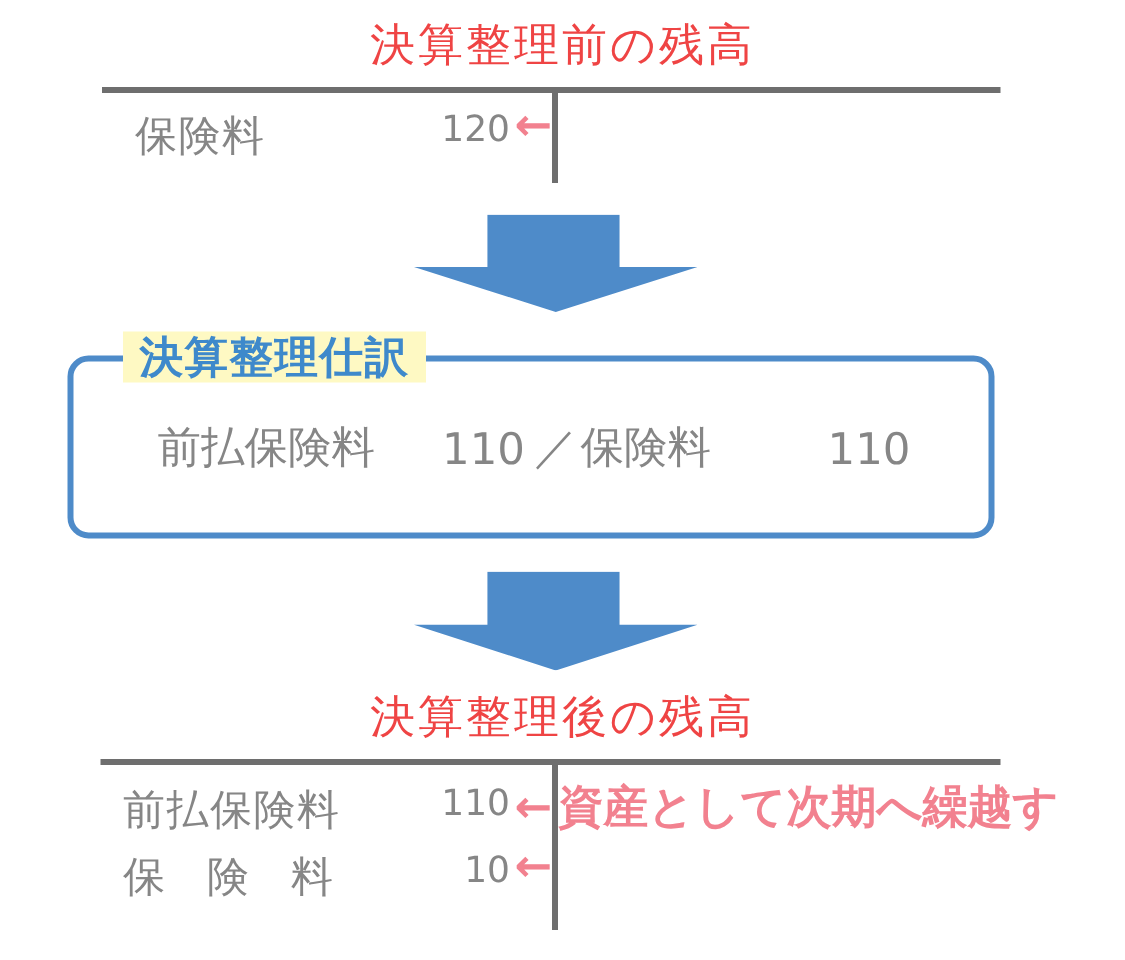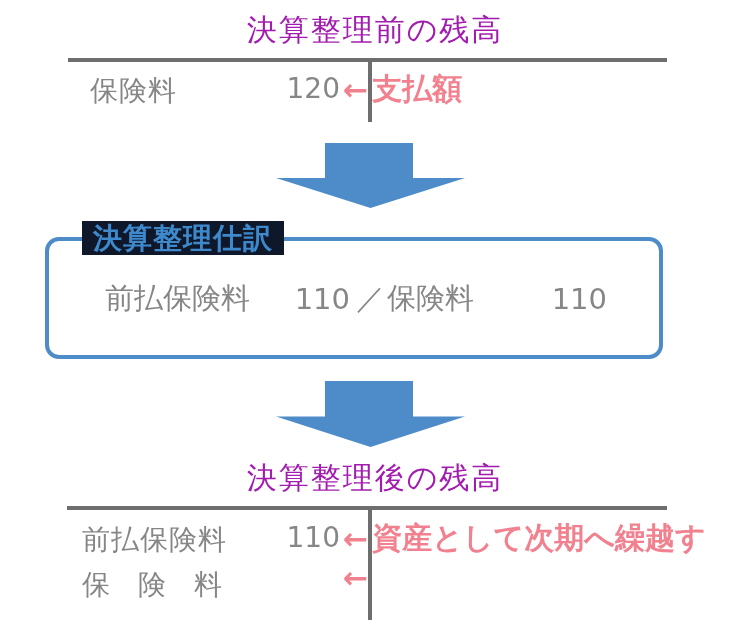--- a/index.html
+++ b/index.html
@@ -2,40 +2,40 @@
 <html><head>
 <meta charset="utf-8">
 <style>
   html,body{margin:0;padding:0;background:#ffffff;}
   .canvas{
     position:relative;width:750px;height:640px;background:#ffffff;overflow:hidden;
     font-family:"DejaVu Sans","Liberation Sans",sans-serif;
   }
   .section-title{
     position:absolute;left:0;width:750px;text-align:center;
-    font-size:30px;letter-spacing:2px;color:#a21caf;white-space:nowrap;
+    font-size:30px;letter-spacing:2px;color:#ef4444;white-space:nowrap;
   }
   .hline{position:absolute;height:4px;background:#6e6e6e;}
   .vline{position:absolute;width:4px;background:#6e6e6e;}
   .acct{position:absolute;font-size:28px;color:#868686;letter-spacing:1px;white-space:nowrap;}
   .acct.spread{letter-spacing:28px;}
-  .amt{position:absolute;font-size:28px;color:#868686;text-align:right;white-space:nowrap;}
+  .amt{position:absolute;font-size:24px;color:#868686;text-align:right;white-space:nowrap;}
   .note{position:absolute;color:#f2818f;font-size:30px;font-weight:bold;white-space:nowrap;display:flex;align-items:center;}
   .note .arrow-glyph{font-weight:bold;margin-right:4px;line-height:1;}
   .big-arrow{
     position:absolute;background:#4e8bc9;
     clip-path:polygon(25.9% 0,72.5% 0,72.5% 53.8%,100% 53.8%,50% 100%,0 53.8%,25.9% 53.8%);
   }
   .journal-box{
     position:absolute;left:45px;top:237px;width:618px;height:122px;
     border:4px solid #4e8bc9;border-radius:14px;box-sizing:border-box;background:#ffffff;
   }
   .journal-legend{
     position:absolute;left:82px;top:221px;height:34px;line-height:34px;
-    background:#0f172a;padding:0 11px;color:#3e89cb;font-size:29px;font-weight:bold;
+    background:#fef9c3;padding:0 11px;color:#3e89cb;font-size:29px;font-weight:bold;
     letter-spacing:1px;white-space:nowrap;
   }
   .journal-line{
     position:absolute;left:105px;top:283px;height:32px;display:flex;align-items:center;
     font-size:29px;color:#868686;white-space:nowrap;
   }
   .jc{display:inline-block;}
   .jc.c1{width:145px;}
   .jc.c2{width:100px;text-align:right;}
   .jc.sep{margin:0 2px 0 6px;}
@@ -49,21 +49,20 @@
 
   <div class="section-title" style="top:10px;">決算整理前の残高</div>
 
   <div class="hline" style="left:68px;top:58px;width:599px;"></div>
   <div class="vline" style="left:368px;top:58px;height:64px;"></div>
 
   <span class="acct" style="left:90px;top:72px;">保険料</span>
   <span class="amt" style="left:230px;top:72px;width:110px;">120</span>
   <span class="note" style="left:343px;top:69px;">
     <span class="arrow-glyph">←</span>
-    <span>支払額</span>
   </span>
 
   <div class="big-arrow" style="left:276px;top:143px;width:189px;height:65px;"></div>
 
   <div class="journal-box"></div>
   <div class="journal-legend">決算整理仕訳</div>
 
   <div class="journal-line">
     <span class="jc c1">前払保険料</span>
     <span class="jc c2">110</span>
@@ -80,17 +79,18 @@
   <div class="vline" style="left:368px;top:506px;height:114px;"></div>
 
   <span class="acct" style="left:82px;top:521px;">前払保険料</span>
   <span class="amt" style="left:230px;top:521px;width:110px;">110</span>
   <span class="note" style="left:343px;top:518px;">
     <span class="arrow-glyph">←</span>
     <span>資産として次期へ繰越す</span>
   </span>
 
   <span class="acct spread" style="left:82px;top:566px;">保険料</span>
+  <span class="amt" style="left:230px;top:566px;width:110px;">10</span>
   <span class="note" style="left:343px;top:563px;">
     <span class="arrow-glyph">←</span>
   </span>
 
 </div>
 
 </body></html>

